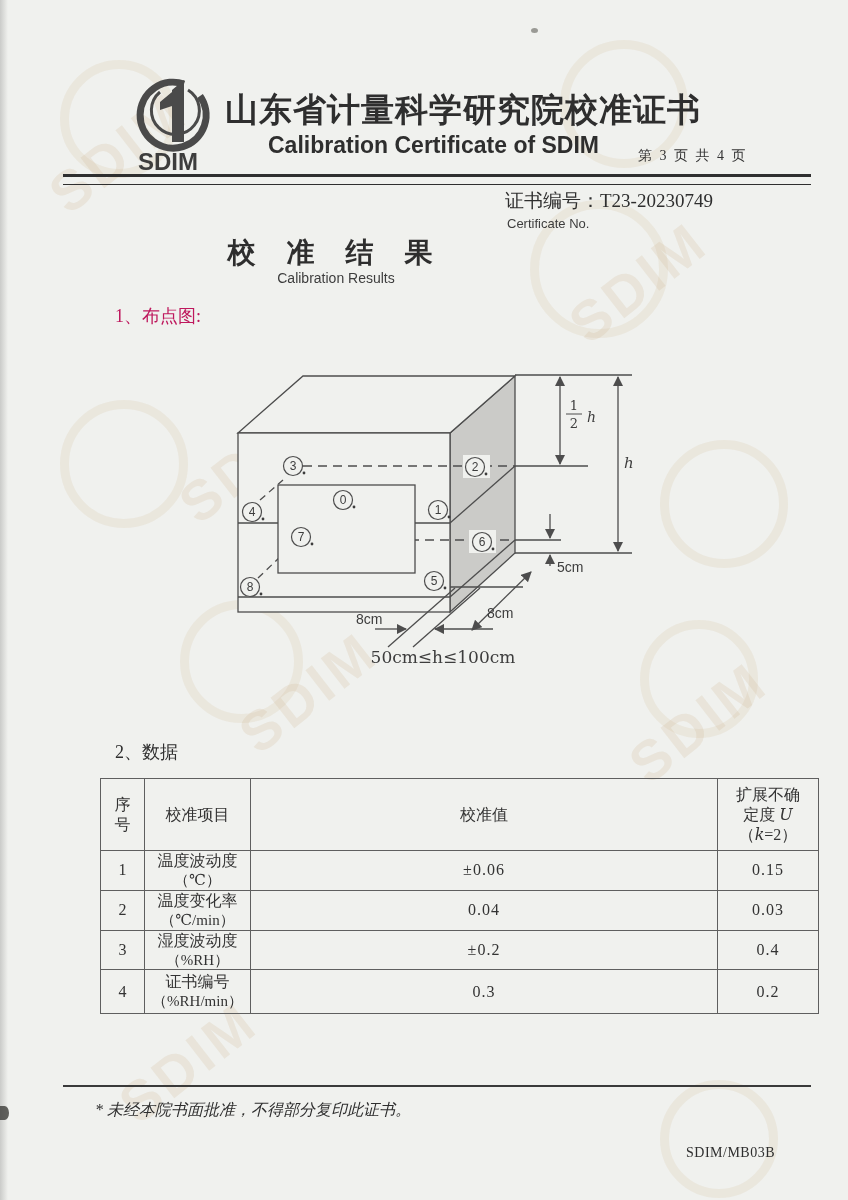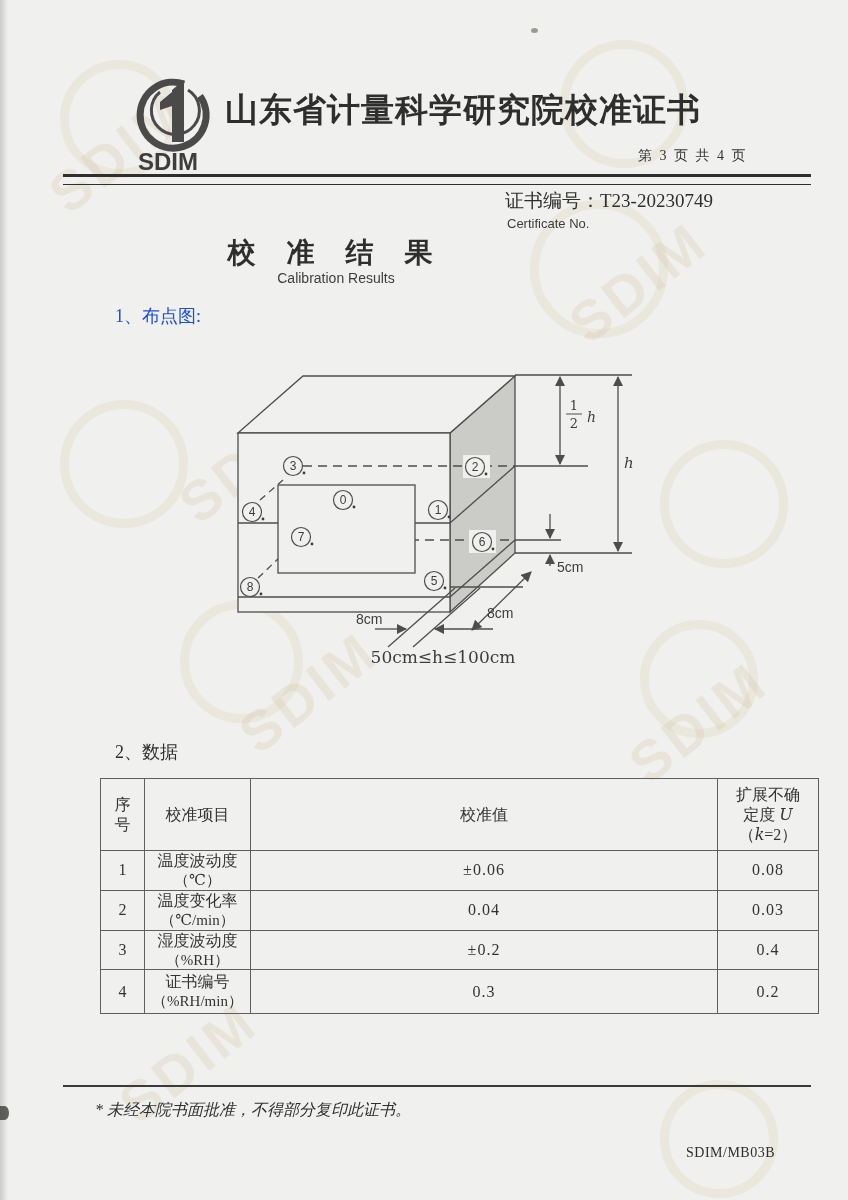--- a/index.html
+++ b/index.html
@@ -25,21 +25,21 @@
   .rule-double{left:63px;top:174px;width:748px;height:7px;
                border-top:3px solid #2f2f2f;border-bottom:1px solid #2f2f2f;}
   
   .cert-line{left:505px;top:188px;font-size:19px;color:#2e2e2e;text-align:right;}
   .cert-sub{left:507px;top:216px;font-family:"Liberation Sans",sans-serif;font-size:13px;color:#3d3d3d;}
   
   .res-cn{left:0;top:234px;width:672px;text-align:center;font-size:28px;font-weight:bold;
           letter-spacing:12px;color:#2e2e2e;}
   .res-en{left:0;top:270px;width:672px;text-align:center;
           font-family:"Liberation Sans",sans-serif;font-size:14px;color:#3d3d3d;}
-  .sec1{left:115px;top:304px;font-size:18px;color:#1d4ed8;text-align:center;}
+  .sec1{left:115px;top:304px;font-size:18px;color:#be185d;text-align:center;}
   .sec2{left:115px;top:740px;font-size:18px;color:#2e2e2e;}
   
   .diagram{left:225px;top:358px;width:420px;height:315px;}
   
   table.data{position:absolute;left:100px;top:778px;border-collapse:collapse;table-layout:fixed;}
   table.data td,table.data th{border:1px solid #5f5f5f;text-align:center;vertical-align:middle;
       font-weight:normal;font-size:16px;color:#333;padding:0 2px;line-height:1.25;}
   col.c1{width:44px;} col.c2{width:106px;} col.c3{width:467px;} col.c4{width:101px;}
   tr.hrow{height:72px;} tr.r{height:38px;} tr.r4{height:44px;}
   .it{font-style:italic;font-family:"DejaVu Serif",serif;}
@@ -79,20 +79,21 @@
     <svg width="110" height="100" viewBox="0 0 110 100">
       <g stroke="#4a4a4a" fill="none">
         <path d="M 62 8 A 33 33 0 1 0 78 20" stroke-width="7"></path>
         <path d="M 66 14 A 24 24 0 1 1 38 16" stroke-width="3"></path>
       </g>
       <path d="M 50 14 L 62 4 L 62 66 L 50 66 Z M 38 26 L 50 16 L 50 30 L 38 34 Z" fill="#4a4a4a"></path>
       <text x="46" y="94" text-anchor="middle" font-family="Liberation Sans, sans-serif" font-size="24" font-weight="bold" fill="#3d3d3d">SDIM</text>
     </svg>
   </div>
   <div class="abs title-cn">山东省计量科学研究院校准证书</div>
+  <div class="abs title-en">Calibration Certificate of SDIM</div>
   <div class="abs page-info">第 3 页 共 4 页</div>
   <div class="abs rule-double"></div>
 
   <div class="abs cert-line">
     <span>证书编号：</span><span>T23-20230749</span>
   </div>
   <div class="abs cert-sub">Certificate No.</div>
 
   <div class="abs res-cn">校 准 结 果</div>
   <div class="abs res-en">Calibration Results</div>
@@ -238,21 +239,21 @@
         <div><span>（</span><span class="it">k</span><span>=2）</span></div>
       </th>
     </tr>
     <tr class="r">
       <td>1</td>
       <td>
         <div>温度波动度</div>
             <div class="unit">（℃）</div>
       </td>
       <td class="val">±0.06</td>
-      <td class="val">0.08</td>
+      <td class="val">0.15</td>
     </tr>
     <tr class="r">
       <td>2</td>
       <td>
         <div>温度变化率</div>
             <div class="unit">（℃/min）</div>
       </td>
       <td class="val">0.04</td>
       <td class="val">0.03</td>
     </tr>

